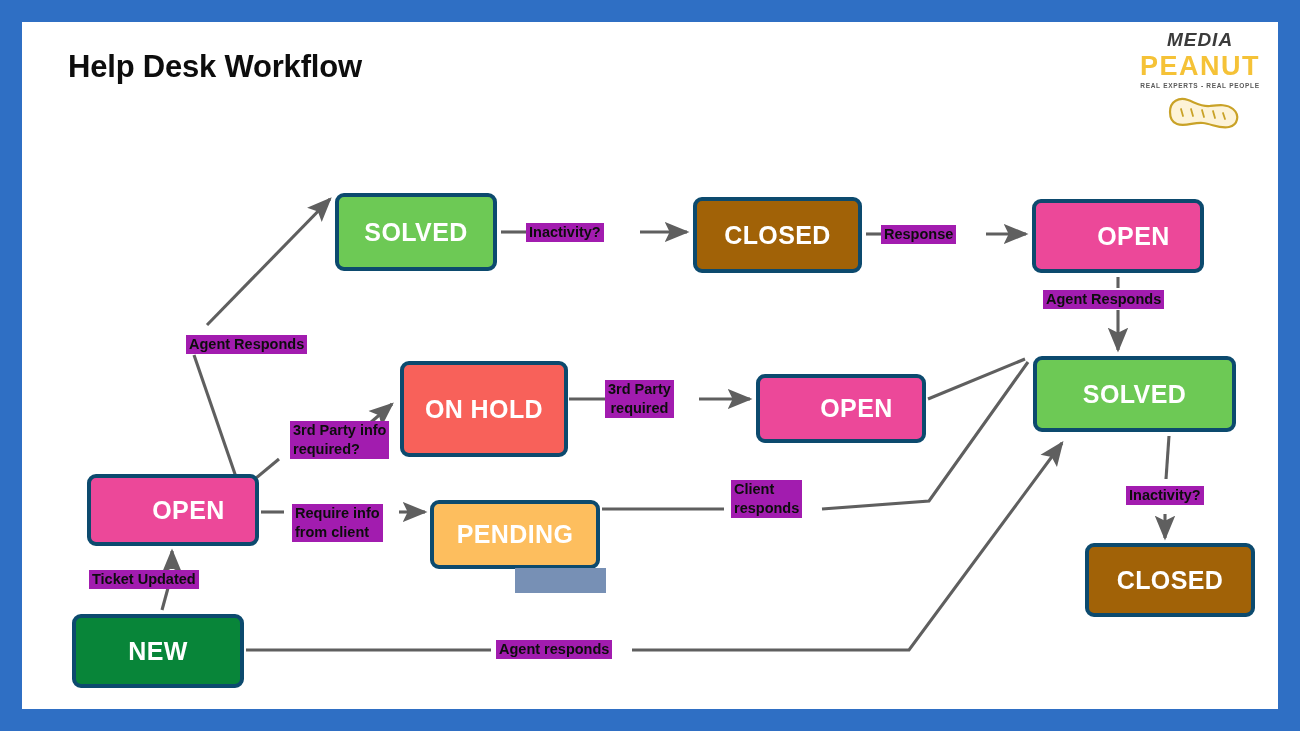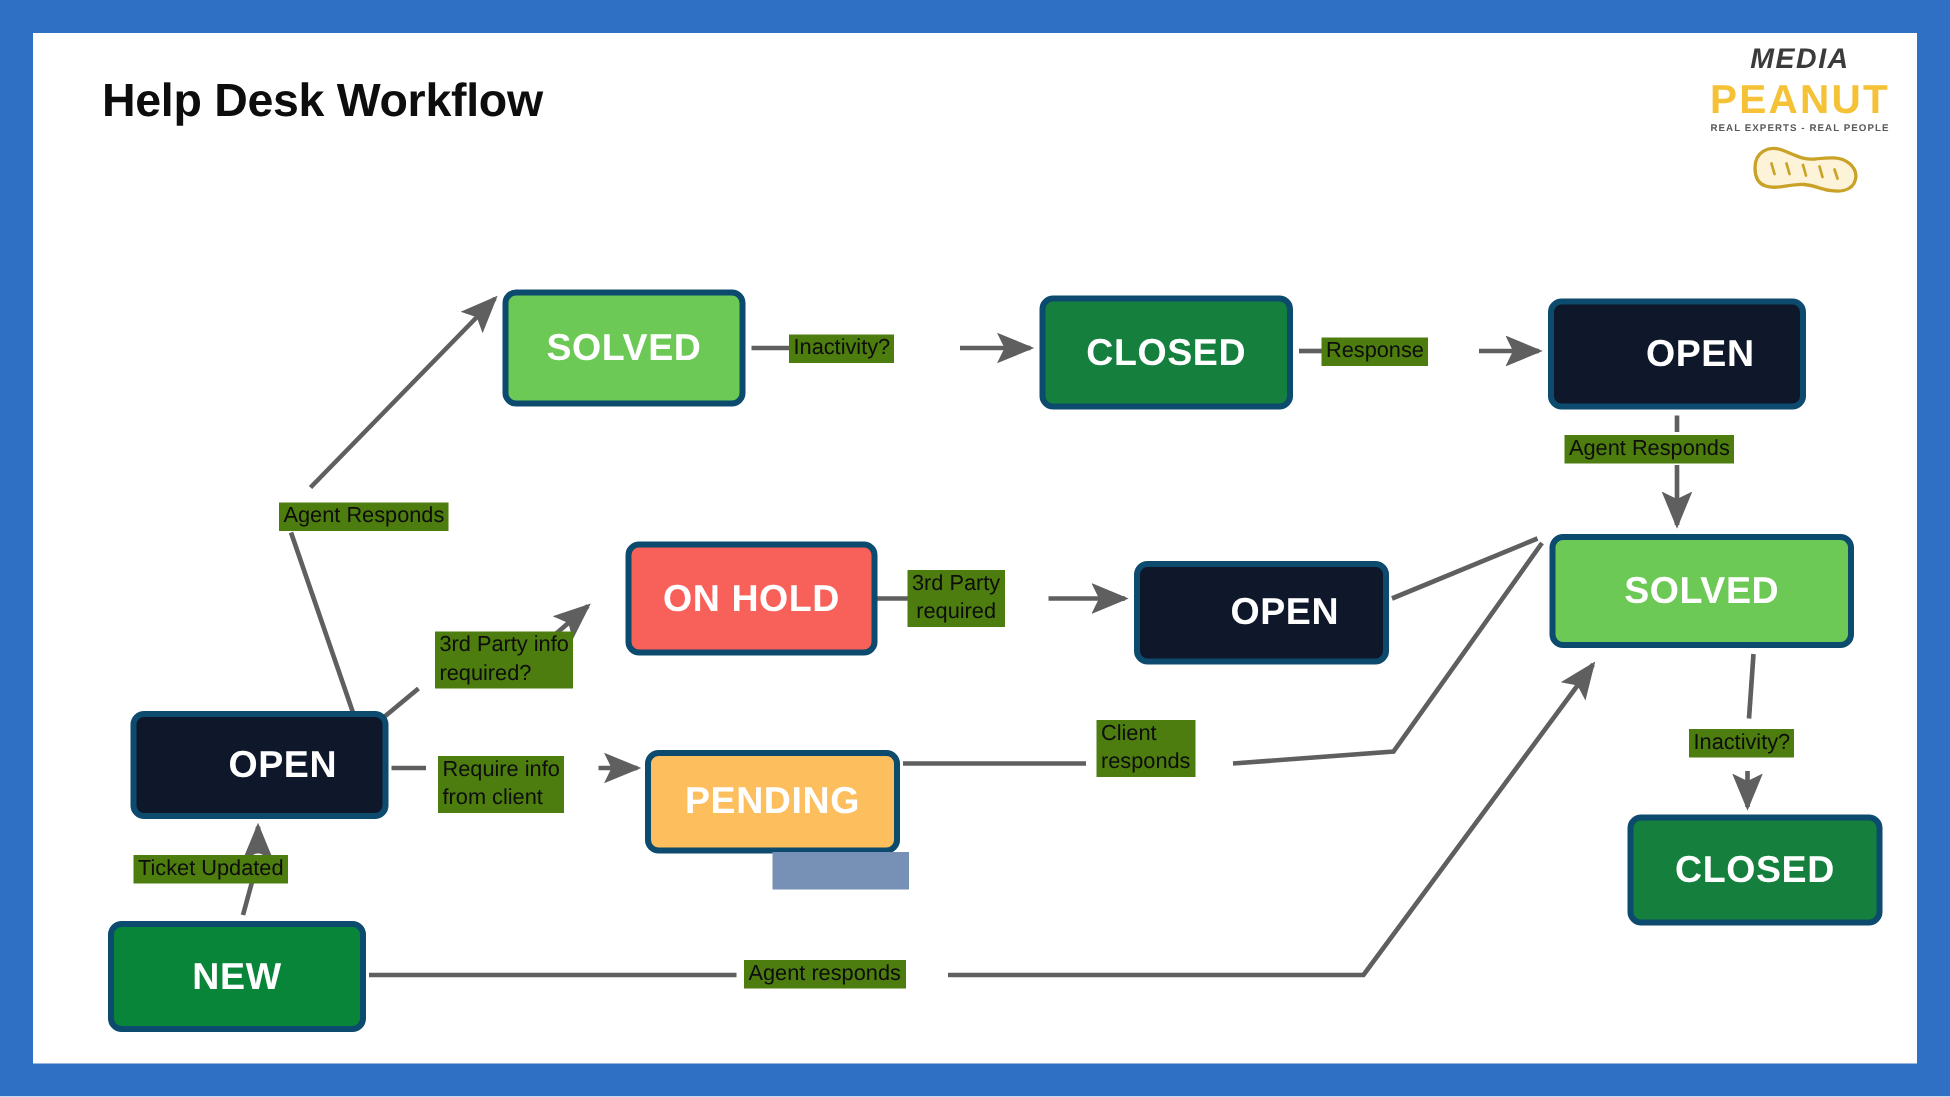--- a/index.html
+++ b/index.html
@@ -76,38 +76,38 @@
     display: flex;
     align-items: center;
     justify-content: center;
     color: #ffffff;
     font-size: 25px;
     font-weight: bold;
     letter-spacing: 0.4px;
     white-space: nowrap;
   }
   .node.green   { background: #6dc955; }
-  .node.blue    { background: #0f172a; padding-left: 31px; }
-  .node.gray    { background: #15803d; }
+  .node.blue    { background: #ec4899; padding-left: 31px; }
+  .node.gray    { background: #a16207; }
   .node.red     { background: #f8615a; }
   .node.orange  { background: #fdbe5e; }
   .node.dgreen  { background: #088539; }
   .plainbox {
     position: absolute;
     background: #7790b5;
   }
   
   .elabel {
     position: absolute;
     font-size: 14.5px;
-    font-weight: normal;
+    font-weight: bold;
     color: #0d0d0d;
     line-height: 19px;
     white-space: pre-line;
-    background: #4d7c0f;
+    background: #a21caf;
     padding: 0 3px;
   }
   .elabel.c { text-align: center; }
   .elabel.l { text-align: left; }
 </style>
 </head>
 <body>
 
 <div id="slide">
   <div id="canvas">
@@ -168,21 +168,21 @@
         <line x1="150" y1="547" x2="150" y2="529" marker-end="url(#ah)"></line>
 
         <polyline points="224,628 469,628"></polyline>
         <polyline points="610,628 887,628 1040,421" marker-end="url(#ah)"></polyline>
       </g>
     </svg>
 
     <div class="node green" style="left:313px;  top:171px; width:162px; height:78px;">SOLVED</div>
     <div class="node gray" style="left:671px;  top:175px; width:169px; height:76px;">CLOSED</div>
     <div class="node blue" style="left:1010px; top:177px; width:172px; height:74px;">OPEN</div>
-    <div class="node red" style="left:395px;  top:339px; width:168px; height:76px;">ON HOLD</div>
+    <div class="node red" style="left:378px;  top:339px; width:168px; height:96px;">ON HOLD</div>
     <div class="node blue" style="left:734px;  top:352px; width:170px; height:69px;">OPEN</div>
     <div class="node green" style="left:1011px; top:334px; width:203px; height:76px;">SOLVED</div>
     <div class="node orange" style="left:408px;  top:452px; width:170px; height:69px;margin-top:26px;">PENDING</div>
     <div class="node blue" style="left:65px;   top:452px; width:172px; height:72px;">OPEN</div>
     <div class="node gray" style="left:1063px; top:521px; width:170px; height:74px;">CLOSED</div>
     <div class="node dgreen" style="left:50px;   top:592px; width:172px; height:74px;">NEW</div>
 
     <div class="plainbox" style="left:493px; top:546px; width:91px; height:25px;"></div>
 
     <div class="elabel c" style="left:504px; top:201px;">Inactivity?</div>

